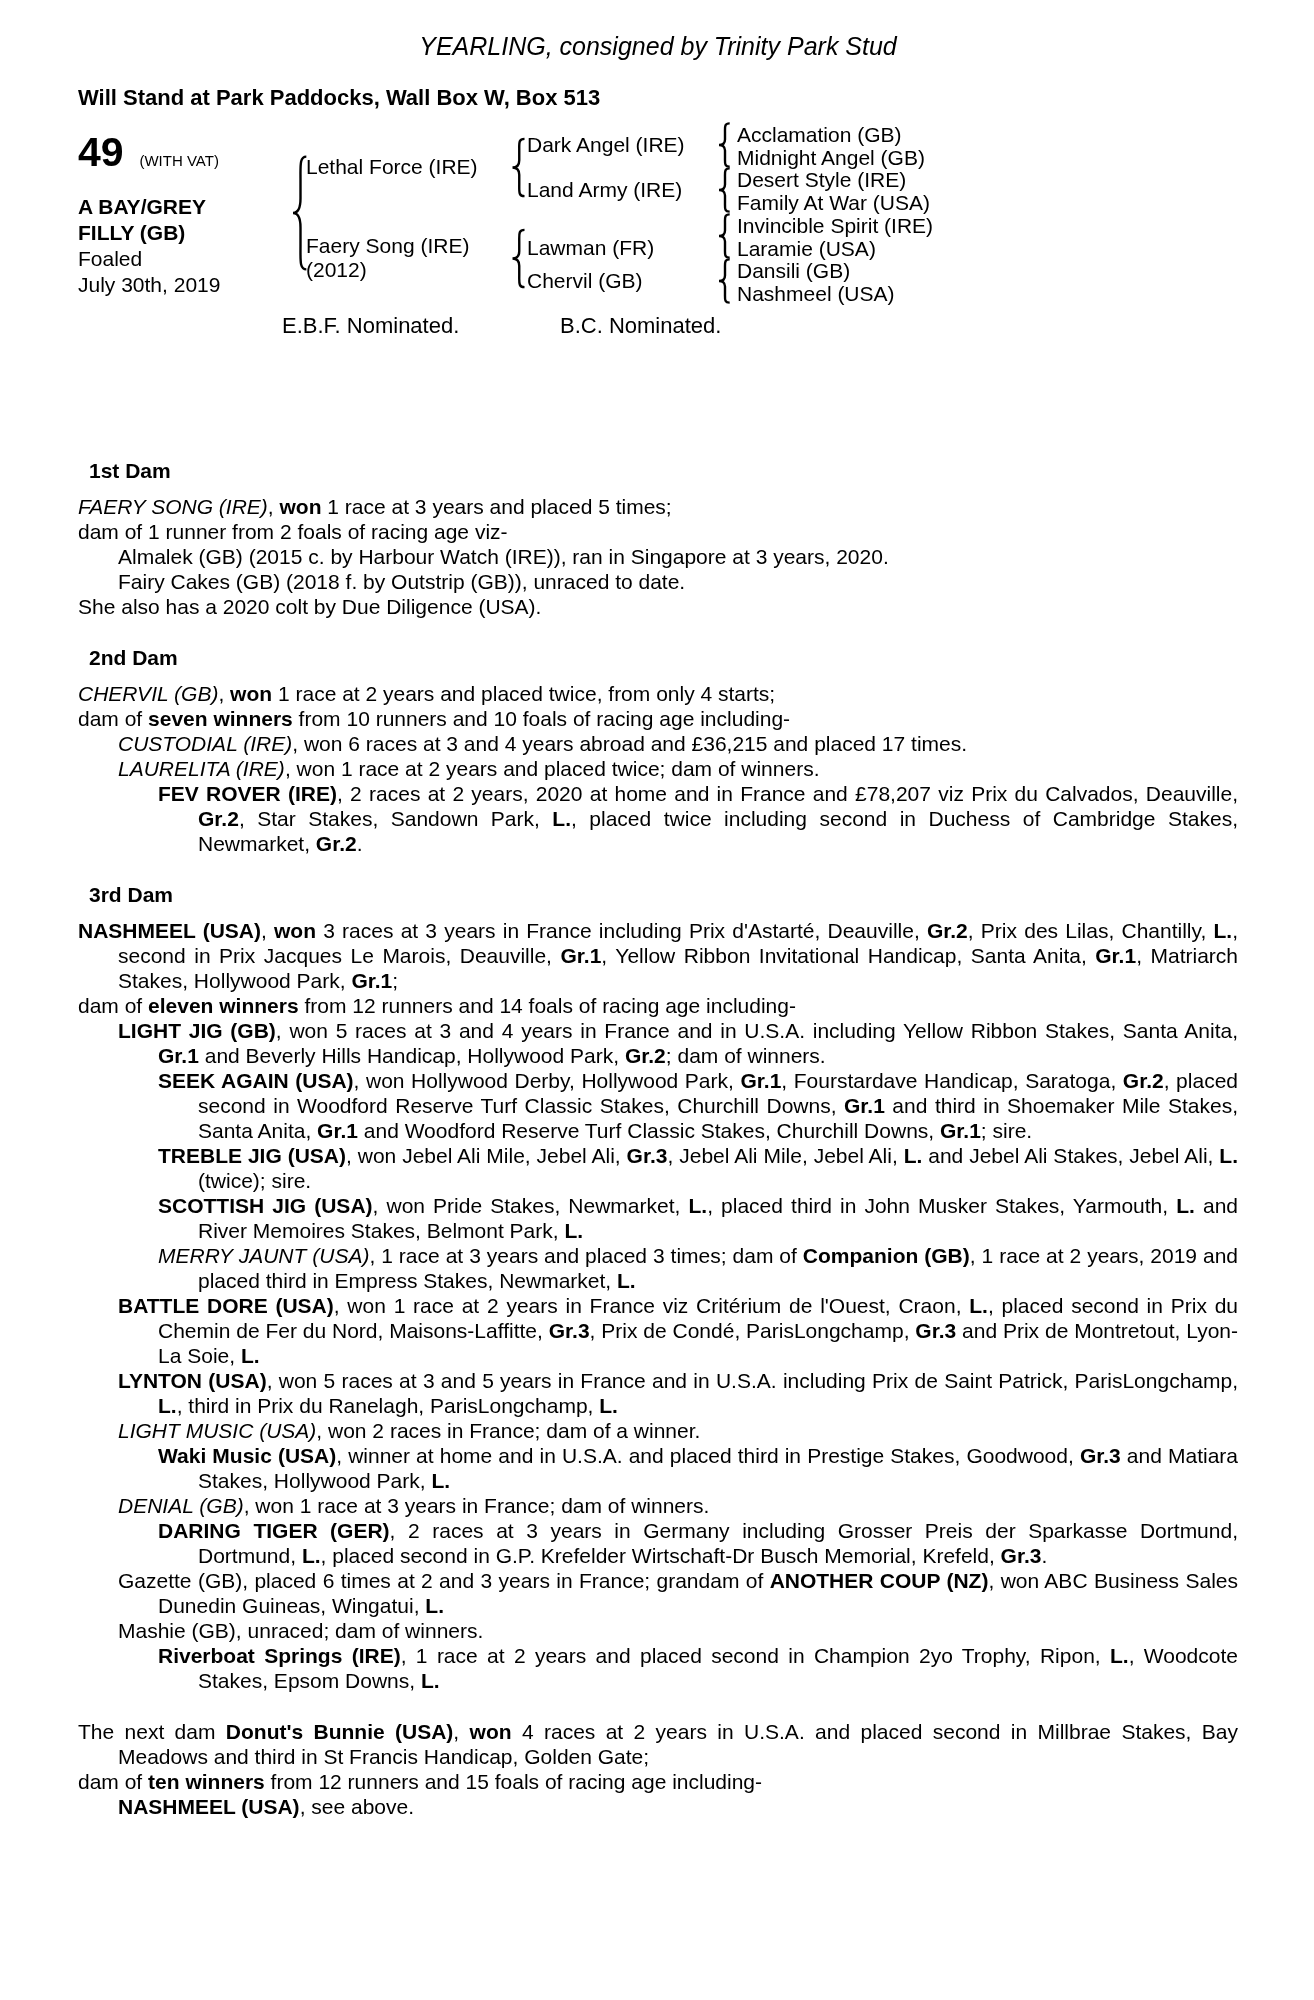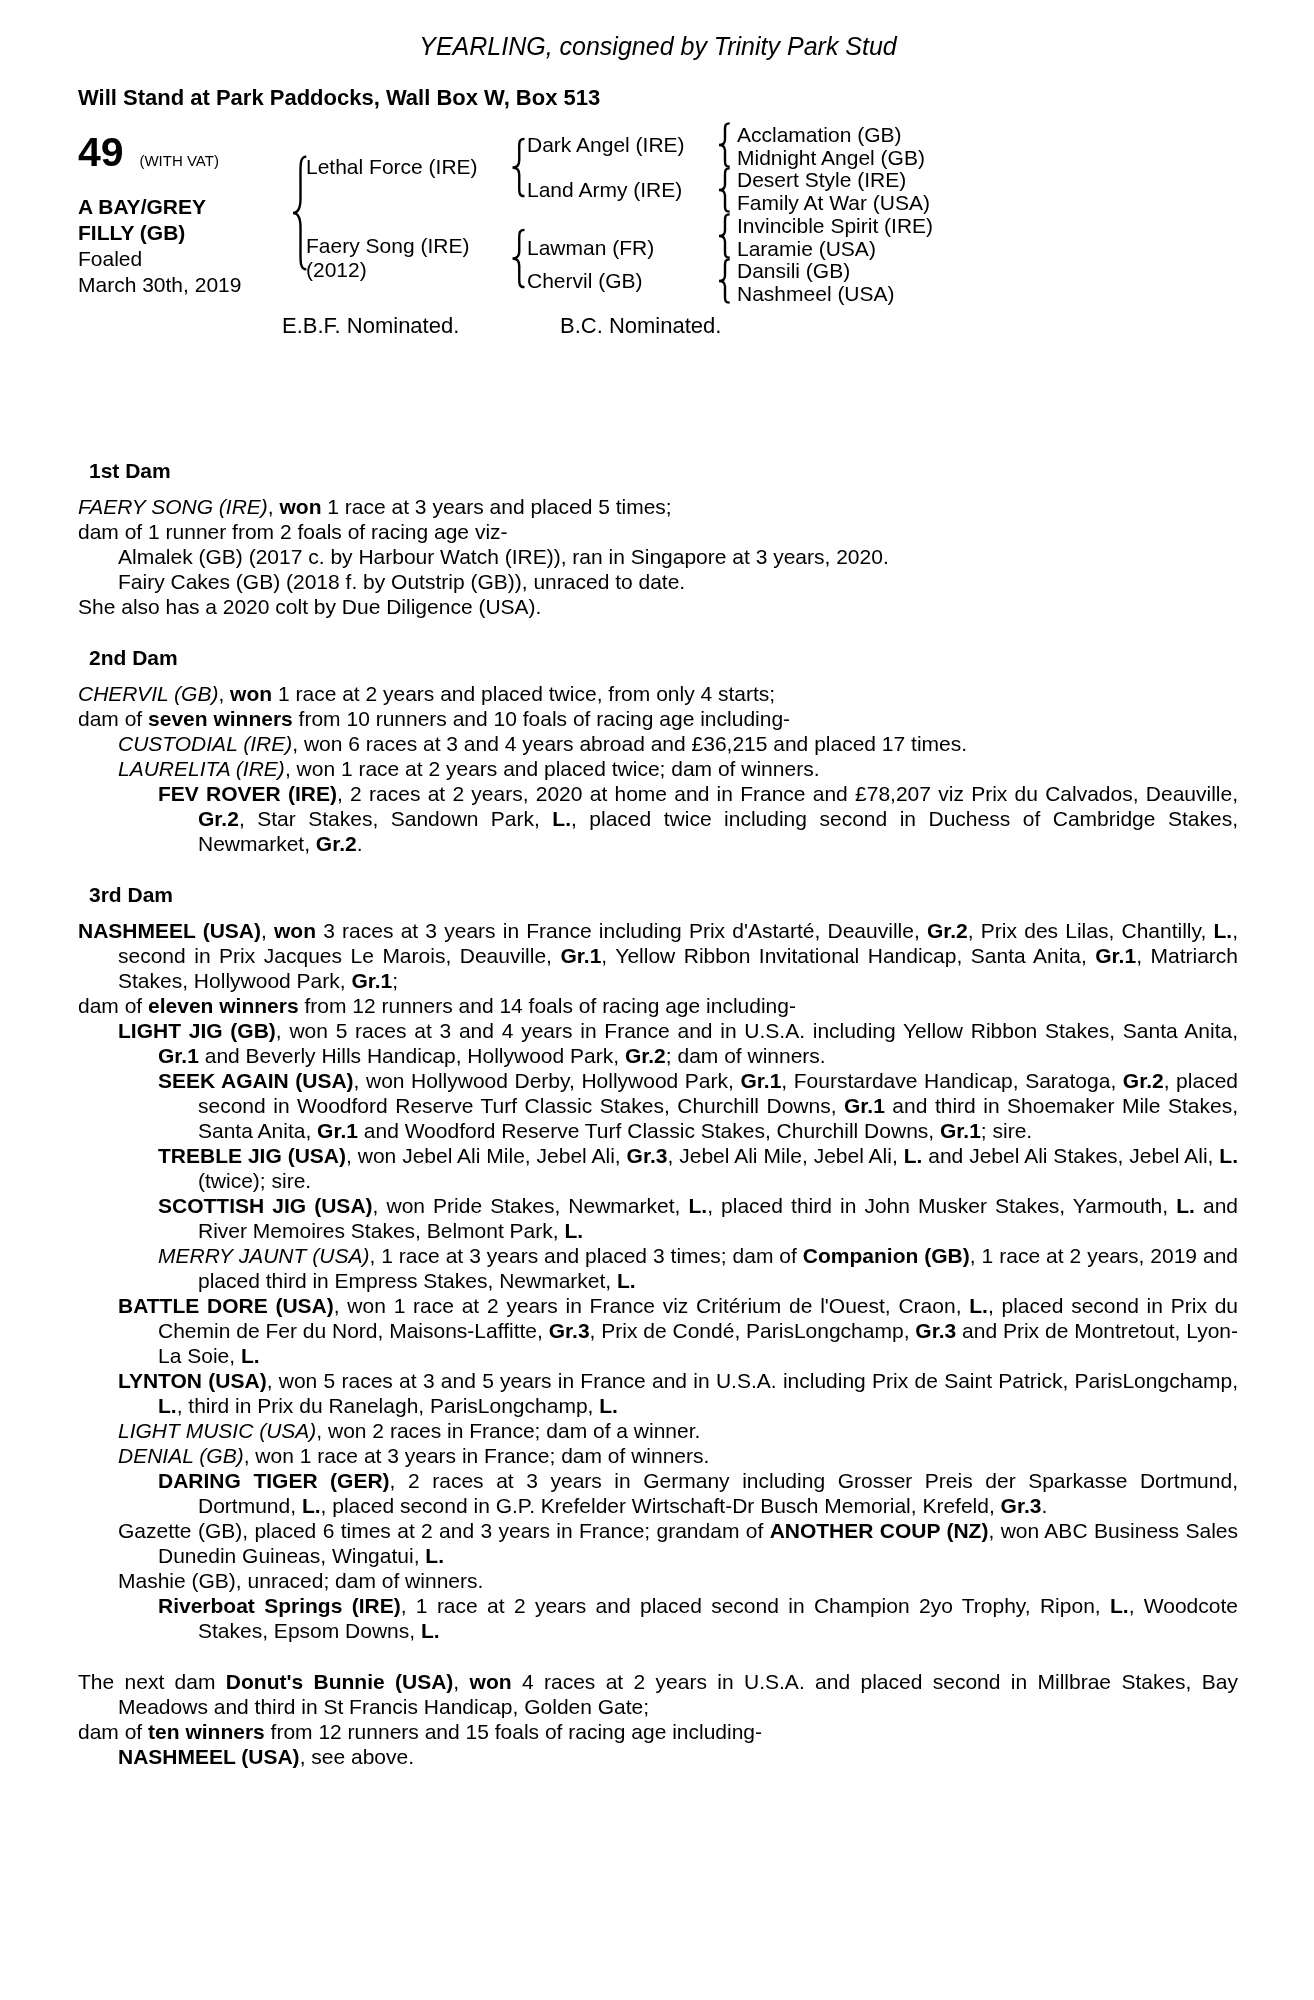--- a/index.html
+++ b/index.html
@@ -43,21 +43,21 @@
   <div class="ped-area">
     <div class="lot">
       <span class="lot-num">49</span>
       <span class="vat">(WITH VAT)</span>
     </div>
 
     <div class="desc">
       <div class="b">A BAY/GREY</div>
       <div class="b">FILLY (GB)</div>
       <div>Foaled</div>
-      <div>March 30th, 2019</div>
+      <div>July 30th, 2019</div>
     </div>
 
     <div class="brace" style="left:210px;top:32px;width:20px;height:120px;">
       <svg viewBox="0 0 24 100" preserveAspectRatio="none">
           <path d="M22 3 C14 3 15 10 15 22 L15 38 C15 47 11 50 6 50 C11 50 15 53 15 62 L15 78 C15 90 14 97 22 97" fill="none" stroke="#000" stroke-width="2.4" vector-effect="non-scaling-stroke"></path>
         </svg>
     </div>
     <div class="ped-name" style="left:228px;top:34px;">Lethal Force (IRE)</div>
     <div class="ped-name" style="left:228px;top:113px;">Faery Song (IRE)</div>
     <div class="ped-name" style="left:228px;top:137px;">(2012)</div>
@@ -116,21 +116,21 @@
 
     <div class="ebf">E.B.F. Nominated.</div>
     <div class="bc">B.C. Nominated.</div>
   </div>
 
   <div class="sections">
       <section class="dam-section">
         <div class="dam-heading">1st Dam</div>
         <p class="pp d0"><span class="seg-i">FAERY SONG (IRE)</span><span class="seg-n">, </span><span class="seg-b">won</span><span class="seg-n"> 1 race at 3 years and placed 5 times;</span></p>
         <p class="pp d0"><span class="seg-n">dam of 1 runner from 2 foals of racing age viz-</span></p>
-        <p class="pp d1"><span class="seg-n">Almalek (GB) (2017 c. by Harbour Watch (IRE)), ran in Singapore at 3 years, 2020.</span></p>
+        <p class="pp d1"><span class="seg-n">Almalek (GB) (2015 c. by Harbour Watch (IRE)), ran in Singapore at 3 years, 2020.</span></p>
         <p class="pp d1"><span class="seg-n">Fairy Cakes (GB) (2018 f. by Outstrip (GB)), unraced to date.</span></p>
         <p class="pp d0"><span class="seg-n">She also has a 2020 colt by Due Diligence (USA).</span></p>
       </section>
       <section class="dam-section">
         <div class="dam-heading">2nd Dam</div>
         <p class="pp d0"><span class="seg-i">CHERVIL (GB)</span><span class="seg-n">, </span><span class="seg-b">won</span><span class="seg-n"> 1 race at 2 years and placed twice, from only 4 starts;</span></p>
         <p class="pp d0"><span class="seg-n">dam of </span><span class="seg-b">seven winners</span><span class="seg-n"> from 10 runners and 10 foals of racing age including-</span></p>
         <p class="pp d1"><span class="seg-i">CUSTODIAL (IRE)</span><span class="seg-n">, won 6 races at 3 and 4 years abroad and £36,215 and placed 17 times.</span></p>
         <p class="pp d1"><span class="seg-i">LAURELITA (IRE)</span><span class="seg-n">, won 1 race at 2 years and placed twice; dam of winners.</span></p>
         <p class="pp d2"><span class="seg-b">FEV ROVER (IRE)</span><span class="seg-n">, 2 races at 2 years, 2020 at home and in France and £78,207 viz Prix du Calvados, Deauville, </span><span class="seg-b">Gr.2</span><span class="seg-n">, Star Stakes, Sandown Park, </span><span class="seg-b">L.</span><span class="seg-n">, placed twice including second in Duchess of Cambridge Stakes, Newmarket, </span><span class="seg-b">Gr.2</span><span class="seg-n">.</span></p>
@@ -140,20 +140,21 @@
         <p class="pp d0"><span class="seg-b">NASHMEEL (USA)</span><span class="seg-n">, </span><span class="seg-b">won</span><span class="seg-n"> 3 races at 3 years in France including Prix d'Astarté, Deauville, </span><span class="seg-b">Gr.2</span><span class="seg-n">, Prix des Lilas, Chantilly, </span><span class="seg-b">L.</span><span class="seg-n">, second in Prix Jacques Le Marois, Deauville, </span><span class="seg-b">Gr.1</span><span class="seg-n">, Yellow Ribbon Invitational Handicap, Santa Anita, </span><span class="seg-b">Gr.1</span><span class="seg-n">, Matriarch Stakes, Hollywood Park, </span><span class="seg-b">Gr.1</span><span class="seg-n">;</span></p>
         <p class="pp d0"><span class="seg-n">dam of </span><span class="seg-b">eleven winners</span><span class="seg-n"> from 12 runners and 14 foals of racing age including-</span></p>
         <p class="pp d1"><span class="seg-b">LIGHT JIG (GB)</span><span class="seg-n">, won 5 races at 3 and 4 years in France and in U.S.A. including Yellow Ribbon Stakes, Santa Anita, </span><span class="seg-b">Gr.1</span><span class="seg-n"> and Beverly Hills Handicap, Hollywood Park, </span><span class="seg-b">Gr.2</span><span class="seg-n">; dam of winners.</span></p>
         <p class="pp d2"><span class="seg-b">SEEK AGAIN (USA)</span><span class="seg-n">, won Hollywood Derby, Hollywood Park, </span><span class="seg-b">Gr.1</span><span class="seg-n">, Fourstardave Handicap, Saratoga, </span><span class="seg-b">Gr.2</span><span class="seg-n">, placed second in Woodford Reserve Turf Classic Stakes, Churchill Downs, </span><span class="seg-b">Gr.1</span><span class="seg-n"> and third in Shoemaker Mile Stakes, Santa Anita, </span><span class="seg-b">Gr.1</span><span class="seg-n"> and Woodford Reserve Turf Classic Stakes, Churchill Downs, </span><span class="seg-b">Gr.1</span><span class="seg-n">; sire.</span></p>
         <p class="pp d2"><span class="seg-b">TREBLE JIG (USA)</span><span class="seg-n">, won Jebel Ali Mile, Jebel Ali, </span><span class="seg-b">Gr.3</span><span class="seg-n">, Jebel Ali Mile, Jebel Ali, </span><span class="seg-b">L.</span><span class="seg-n"> and Jebel Ali Stakes, Jebel Ali, </span><span class="seg-b">L.</span><span class="seg-n"> (twice); sire.</span></p>
         <p class="pp d2"><span class="seg-b">SCOTTISH JIG (USA)</span><span class="seg-n">, won Pride Stakes, Newmarket, </span><span class="seg-b">L.</span><span class="seg-n">, placed third in John Musker Stakes, Yarmouth, </span><span class="seg-b">L.</span><span class="seg-n"> and River Memoires Stakes, Belmont Park, </span><span class="seg-b">L.</span></p>
         <p class="pp d2"><span class="seg-i">MERRY JAUNT (USA)</span><span class="seg-n">, 1 race at 3 years and placed 3 times; dam of </span><span class="seg-b">Companion (GB)</span><span class="seg-n">, 1 race at 2 years, 2019 and placed third in Empress Stakes, Newmarket, </span><span class="seg-b">L.</span></p>
         <p class="pp d1"><span class="seg-b">BATTLE DORE (USA)</span><span class="seg-n">, won 1 race at 2 years in France viz Critérium de l'Ouest, Craon, </span><span class="seg-b">L.</span><span class="seg-n">, placed second in Prix du Chemin de Fer du Nord, Maisons-Laffitte, </span><span class="seg-b">Gr.3</span><span class="seg-n">, Prix de Condé, ParisLongchamp, </span><span class="seg-b">Gr.3</span><span class="seg-n"> and Prix de Montretout, Lyon-La Soie, </span><span class="seg-b">L.</span></p>
         <p class="pp d1"><span class="seg-b">LYNTON (USA)</span><span class="seg-n">, won 5 races at 3 and 5 years in France and in U.S.A. including Prix de Saint Patrick, ParisLongchamp, </span><span class="seg-b">L.</span><span class="seg-n">, third in Prix du Ranelagh, ParisLongchamp, </span><span class="seg-b">L.</span></p>
         <p class="pp d1"><span class="seg-i">LIGHT MUSIC (USA)</span><span class="seg-n">, won 2 races in France; dam of a winner.</span></p>
+        <p class="pp d2"><span class="seg-b">Waki Music (USA)</span><span class="seg-n">, winner at home and in U.S.A. and placed third in Prestige Stakes, Goodwood, </span><span class="seg-b">Gr.3</span><span class="seg-n"> and Matiara Stakes, Hollywood Park, </span><span class="seg-b">L.</span></p>
         <p class="pp d1"><span class="seg-i">DENIAL (GB)</span><span class="seg-n">, won 1 race at 3 years in France; dam of winners.</span></p>
         <p class="pp d2"><span class="seg-b">DARING TIGER (GER)</span><span class="seg-n">, 2 races at 3 years in Germany including Grosser Preis der Sparkasse Dortmund, Dortmund, </span><span class="seg-b">L.</span><span class="seg-n">, placed second in G.P. Krefelder Wirtschaft-Dr Busch Memorial, Krefeld, </span><span class="seg-b">Gr.3</span><span class="seg-n">.</span></p>
         <p class="pp d1"><span class="seg-n">Gazette (GB), placed 6 times at 2 and 3 years in France; grandam of </span><span class="seg-b">ANOTHER COUP (NZ)</span><span class="seg-n">, won ABC Business Sales Dunedin Guineas, Wingatui, </span><span class="seg-b">L.</span></p>
         <p class="pp d1"><span class="seg-n">Mashie (GB), unraced; dam of winners.</span></p>
         <p class="pp d2"><span class="seg-b">Riverboat Springs (IRE)</span><span class="seg-n">, 1 race at 2 years and placed second in Champion 2yo Trophy, Ripon, </span><span class="seg-b">L.</span><span class="seg-n">, Woodcote Stakes, Epsom Downs, </span><span class="seg-b">L.</span></p>
       </section>
       <section class="dam-section">
         <p class="pp d0"><span class="seg-n">The next dam </span><span class="seg-b">Donut's Bunnie (USA)</span><span class="seg-n">, </span><span class="seg-b">won</span><span class="seg-n"> 4 races at 2 years in U.S.A. and placed second in Millbrae Stakes, Bay Meadows and third in St Francis Handicap, Golden Gate;</span></p>
         <p class="pp d0"><span class="seg-n">dam of </span><span class="seg-b">ten winners</span><span class="seg-n"> from 12 runners and 15 foals of racing age including-</span></p>
         <p class="pp d1"><span class="seg-b">NASHMEEL (USA)</span><span class="seg-n">, see above.</span></p>

